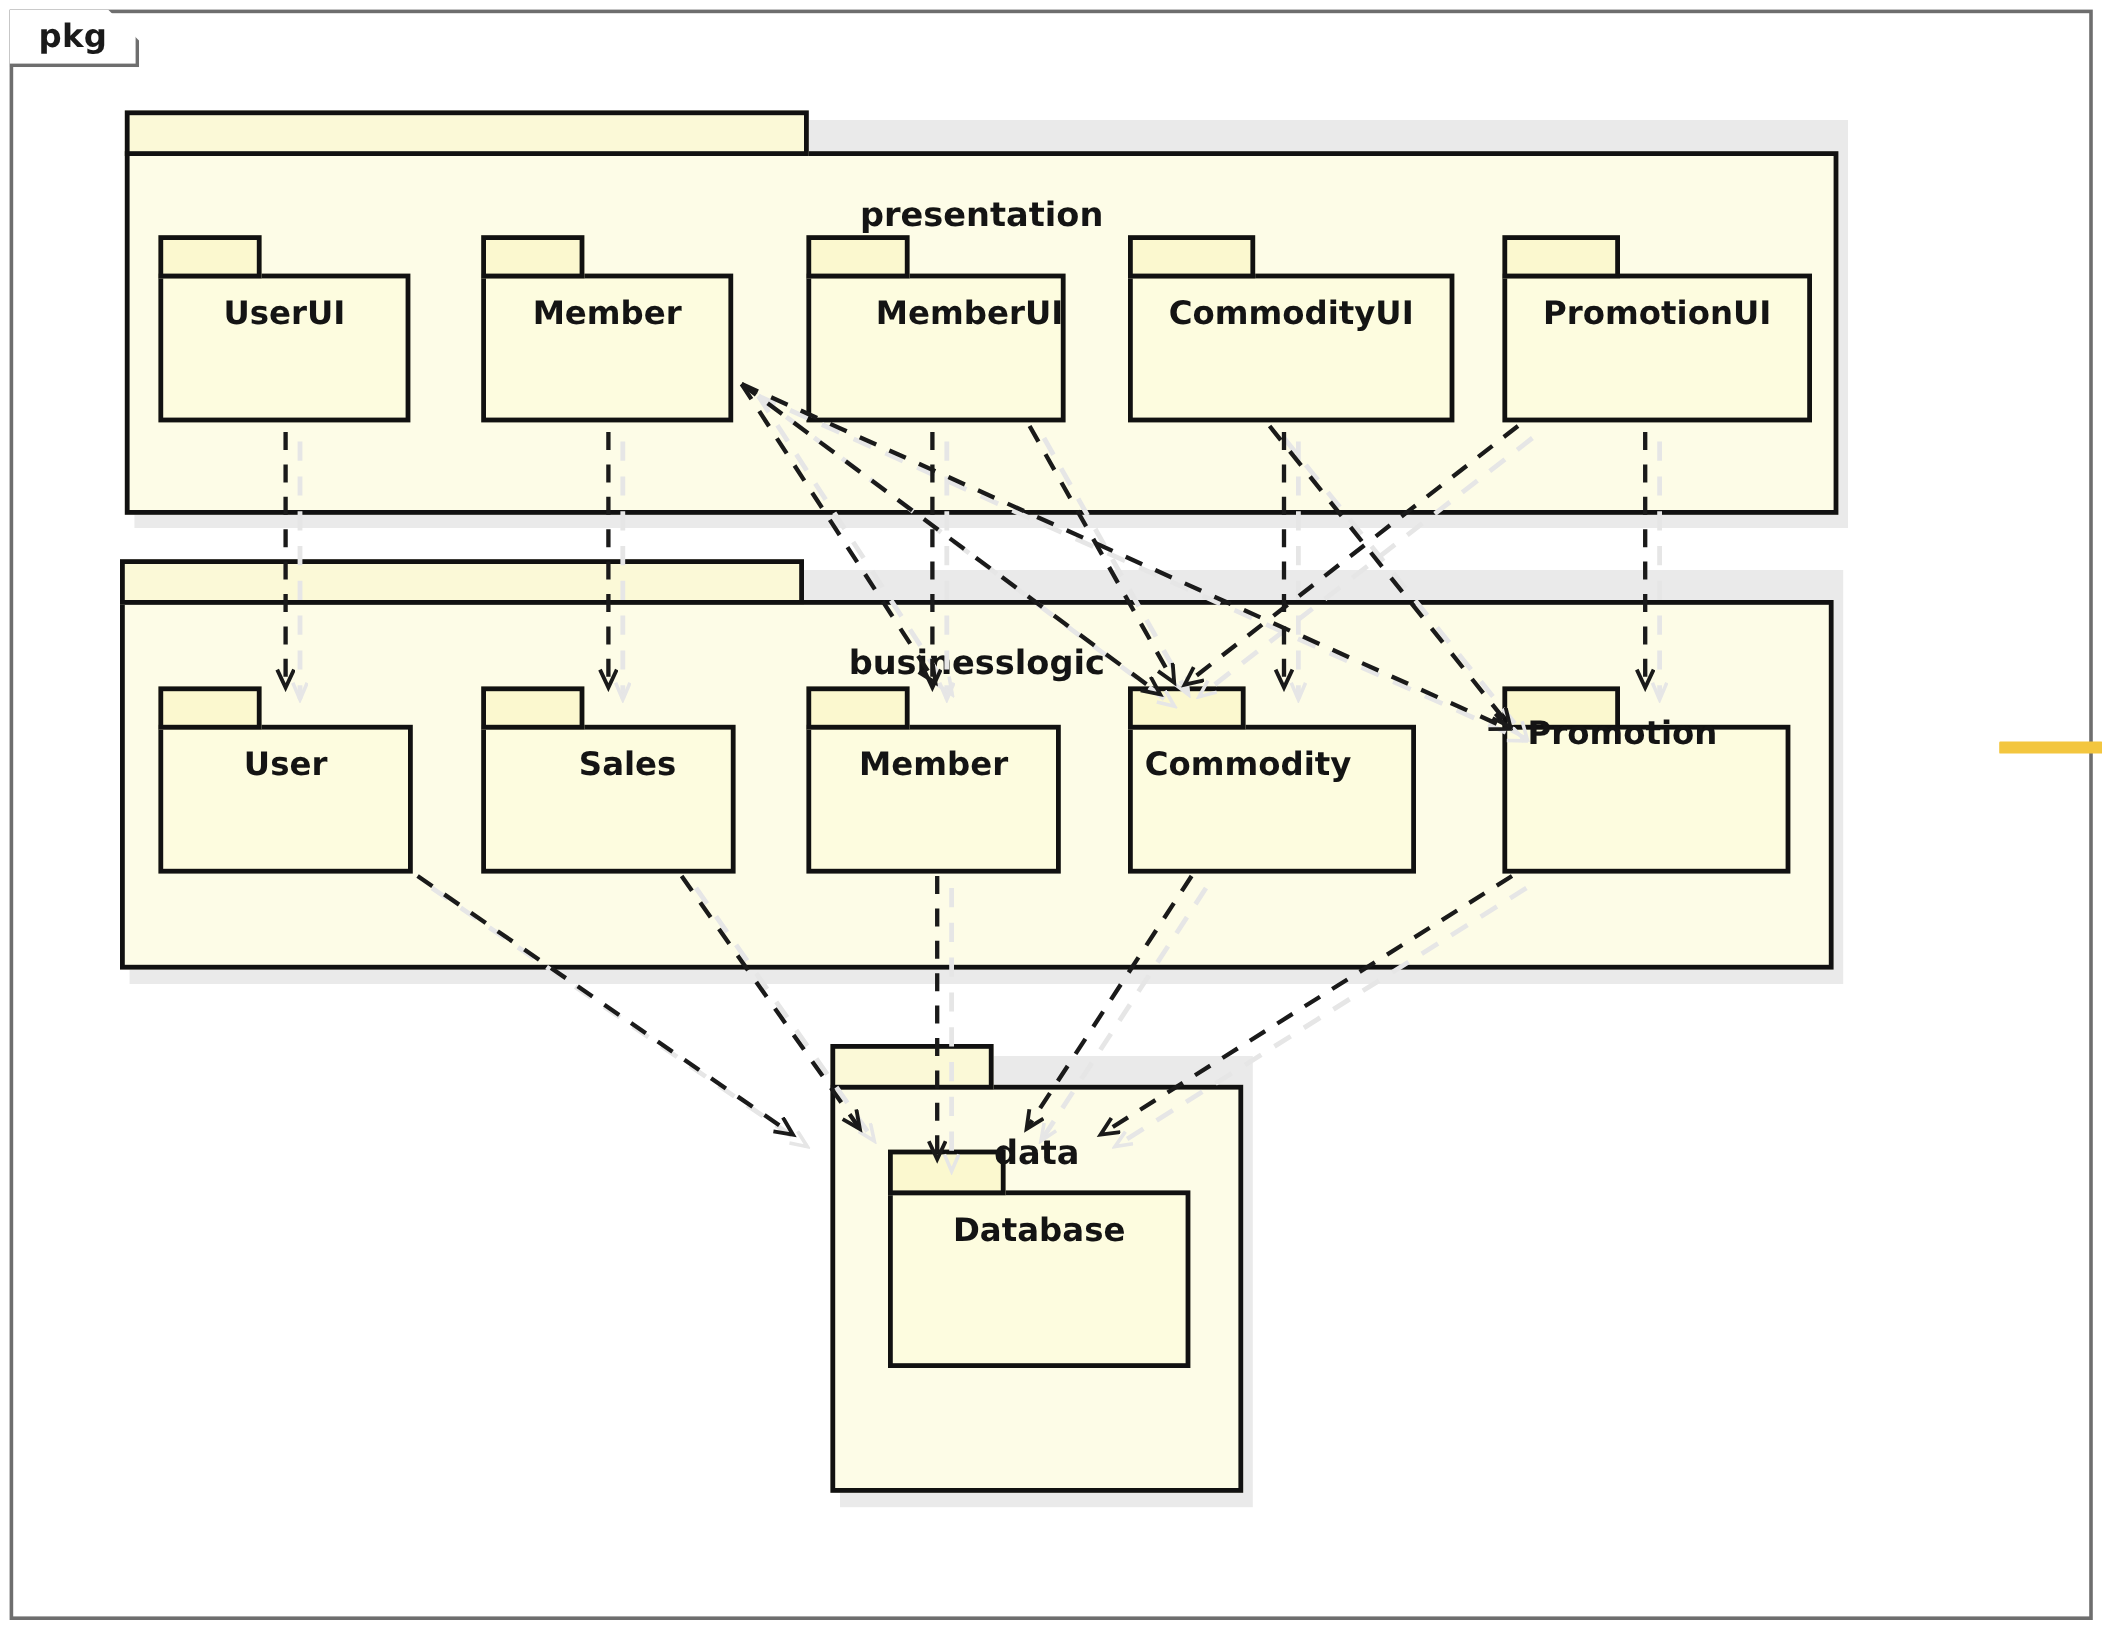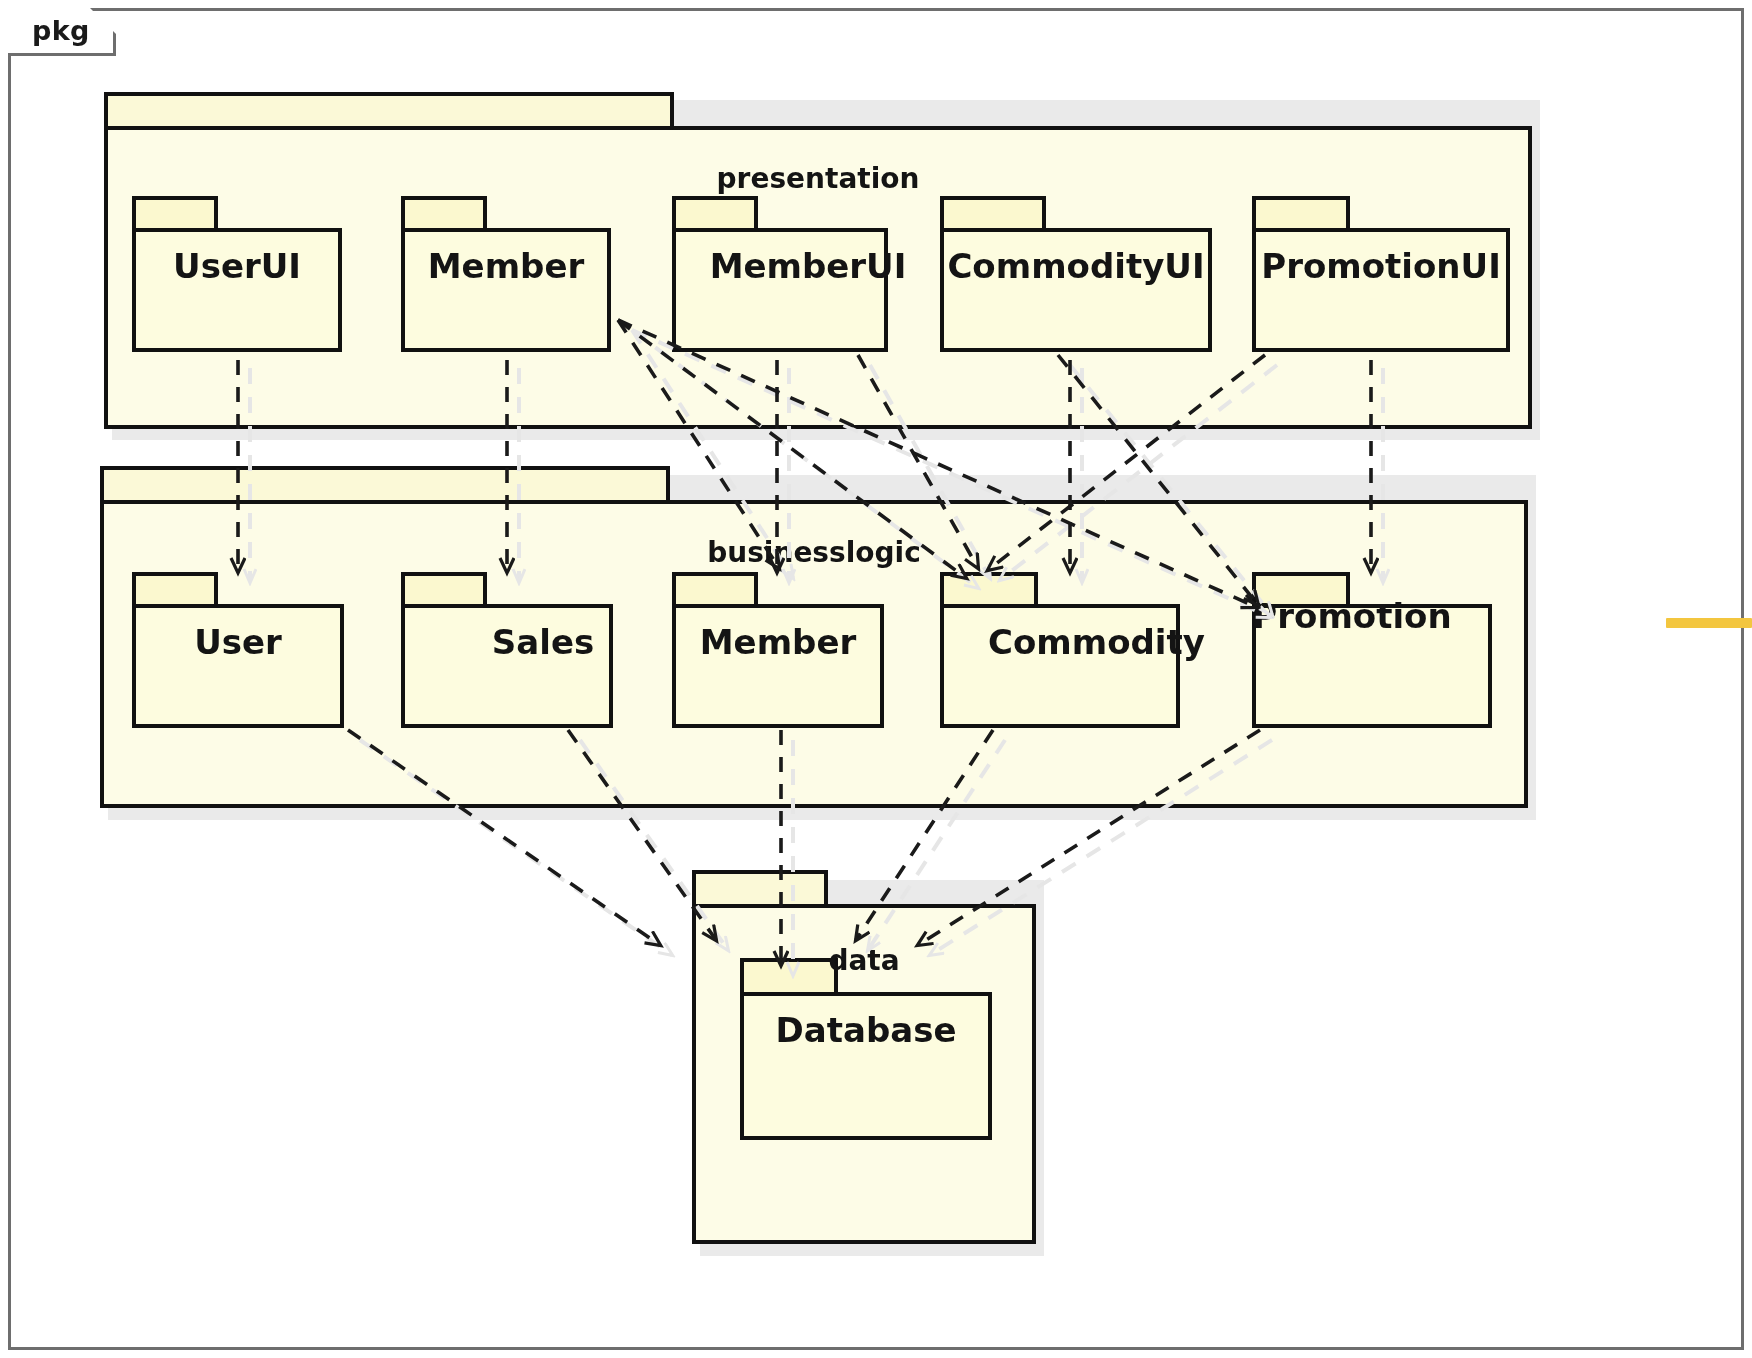--- a/index.html
+++ b/index.html
@@ -20,21 +20,21 @@
   .pkg-body{position:absolute;box-sizing:border-box;border:4px solid #111;background:#fdfce9;z-index:1;}
   .pkg-label{position:absolute;z-index:3;text-align:center;font-weight:bold;color:#141414;
              white-space:nowrap;left:0;right:0;}
 
   .pkg.big > .pkg-body{background:#fdfce7;}
   .pkg.big > .pkg-tab{background:#fbf9d7;}
   .pkg.leaf > .pkg-body{background:#fdfcdf;}
   .pkg.leaf > .pkg-tab{background:#fbf8cf;}
 
   .lbl-lg{font-size:28px;margin-top:20px;}
-  .lbl-md{font-size:34px;}
+  .lbl-md{font-size:27px;}
 
   
   #edges{position:absolute;left:0;top:0;width:1752px;height:1358px;z-index:5;pointer-events:none;}
   #edges-shadow{position:absolute;left:0;top:0;width:1752px;height:1358px;z-index:4;pointer-events:none;}
 
   .marker-bar{position:absolute;z-index:9;border-radius:1px;}
 </style>
 </head>
 <body>
 
@@ -98,35 +98,35 @@
     <div class="pkg-shadow" style="left:140px;top:580px;width:212px;height:152px;"></div>
     <div class="pkg-tab" style="left:132px;top:572px;width:86px;height:36px;"></div>
     <div class="pkg-body" style="left:132px;top:604px;width:212px;height:124px;"></div>
     <div class="pkg-label lbl-md" style="top:622px;left:132px;width:212px;">User</div>
   </div>
 
   <div class="pkg leaf">
     <div class="pkg-shadow" style="left:409px;top:580px;width:212px;height:152px;"></div>
     <div class="pkg-tab" style="left:401px;top:572px;width:86px;height:36px;"></div>
     <div class="pkg-body" style="left:401px;top:604px;width:212px;height:124px;"></div>
-    <div class="pkg-label lbl-md" style="top:622px;left:421px;width:244px;">Sales</div>
+    <div class="pkg-label lbl-md" style="top:622px;left:401px;width:244px;">Sales</div>
   </div>
 
   <div class="pkg leaf">
     <div class="pkg-shadow" style="left:680px;top:580px;width:212px;height:152px;"></div>
     <div class="pkg-tab" style="left:672px;top:572px;width:86px;height:36px;"></div>
     <div class="pkg-body" style="left:672px;top:604px;width:212px;height:124px;"></div>
     <div class="pkg-label lbl-md" style="top:622px;left:672px;width:212px;">Member</div>
   </div>
 
   <div class="pkg leaf">
     <div class="pkg-shadow" style="left:948px;top:580px;width:240px;height:152px;"></div>
     <div class="pkg-tab" style="left:940px;top:572px;width:98px;height:36px;"></div>
     <div class="pkg-body" style="left:940px;top:604px;width:240px;height:124px;"></div>
-    <div class="pkg-label lbl-md" style="top:622px;left:940px;width:200px;padding-left:48px;">Commodity</div>
+    <div class="pkg-label lbl-md" style="top:622px;left:940px;width:200px;">Commodity</div>
   </div>
 
   <div class="pkg leaf">
     <div class="pkg-shadow" style="left:1260px;top:580px;width:240px;height:152px;"></div>
     <div class="pkg-tab" style="left:1252px;top:572px;width:98px;height:36px;"></div>
     <div class="pkg-body" style="left:1252px;top:604px;width:240px;height:124px;"></div>
     <div class="pkg-label lbl-md" style="top:596px;left:1252px;width:200px;">Promotion</div>
   </div>
 
   <div class="pkg big">

